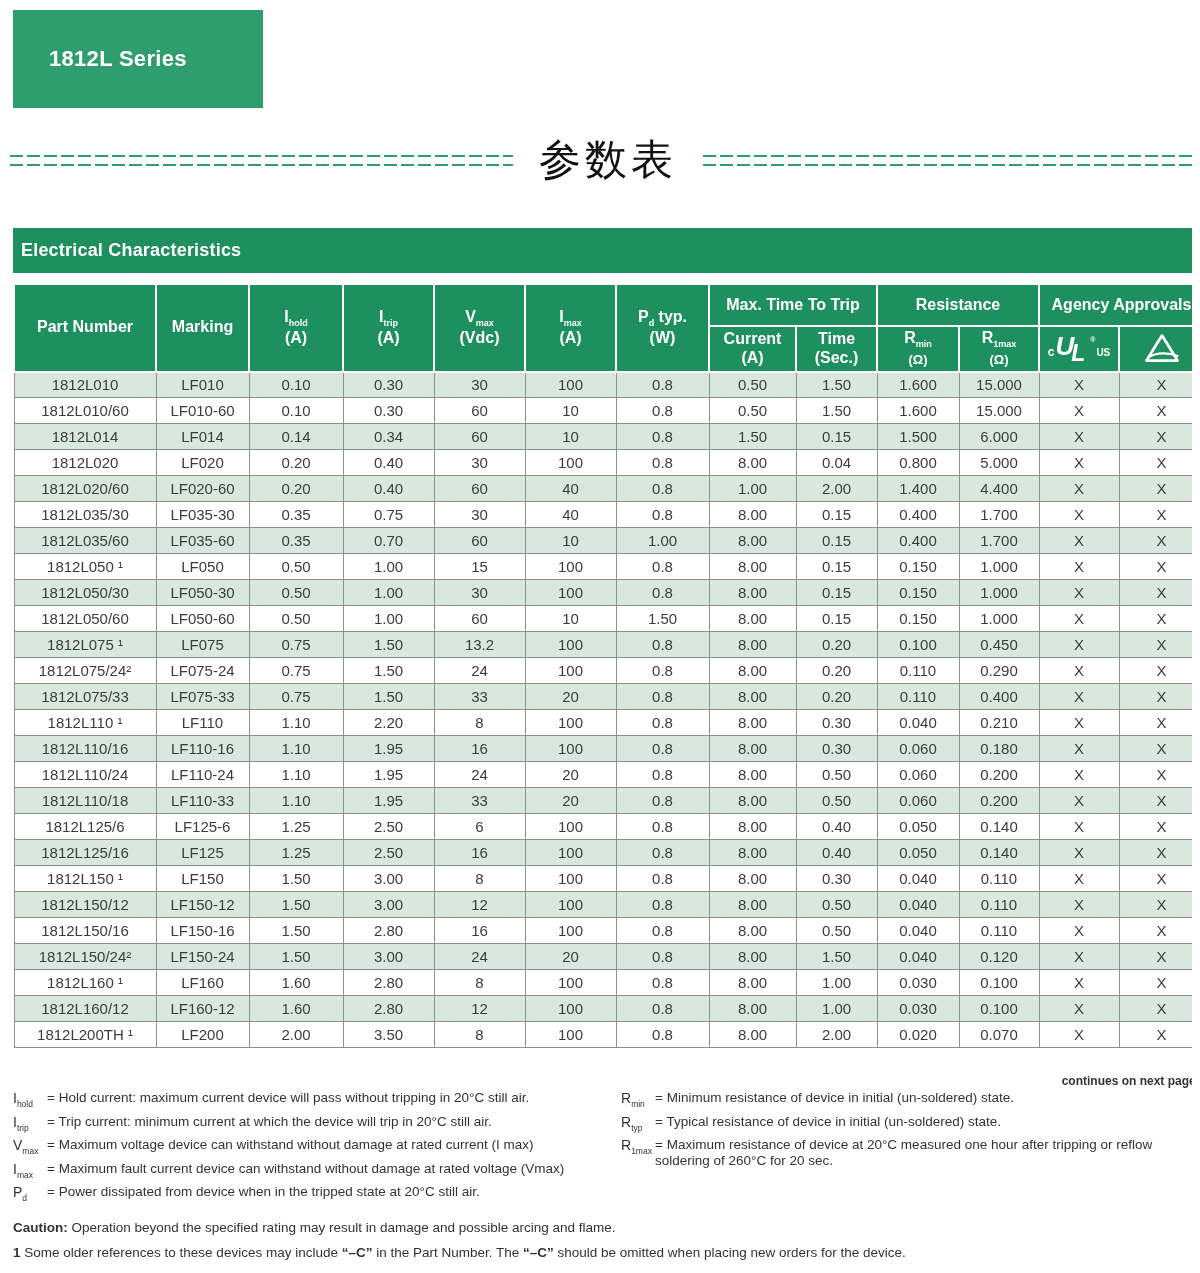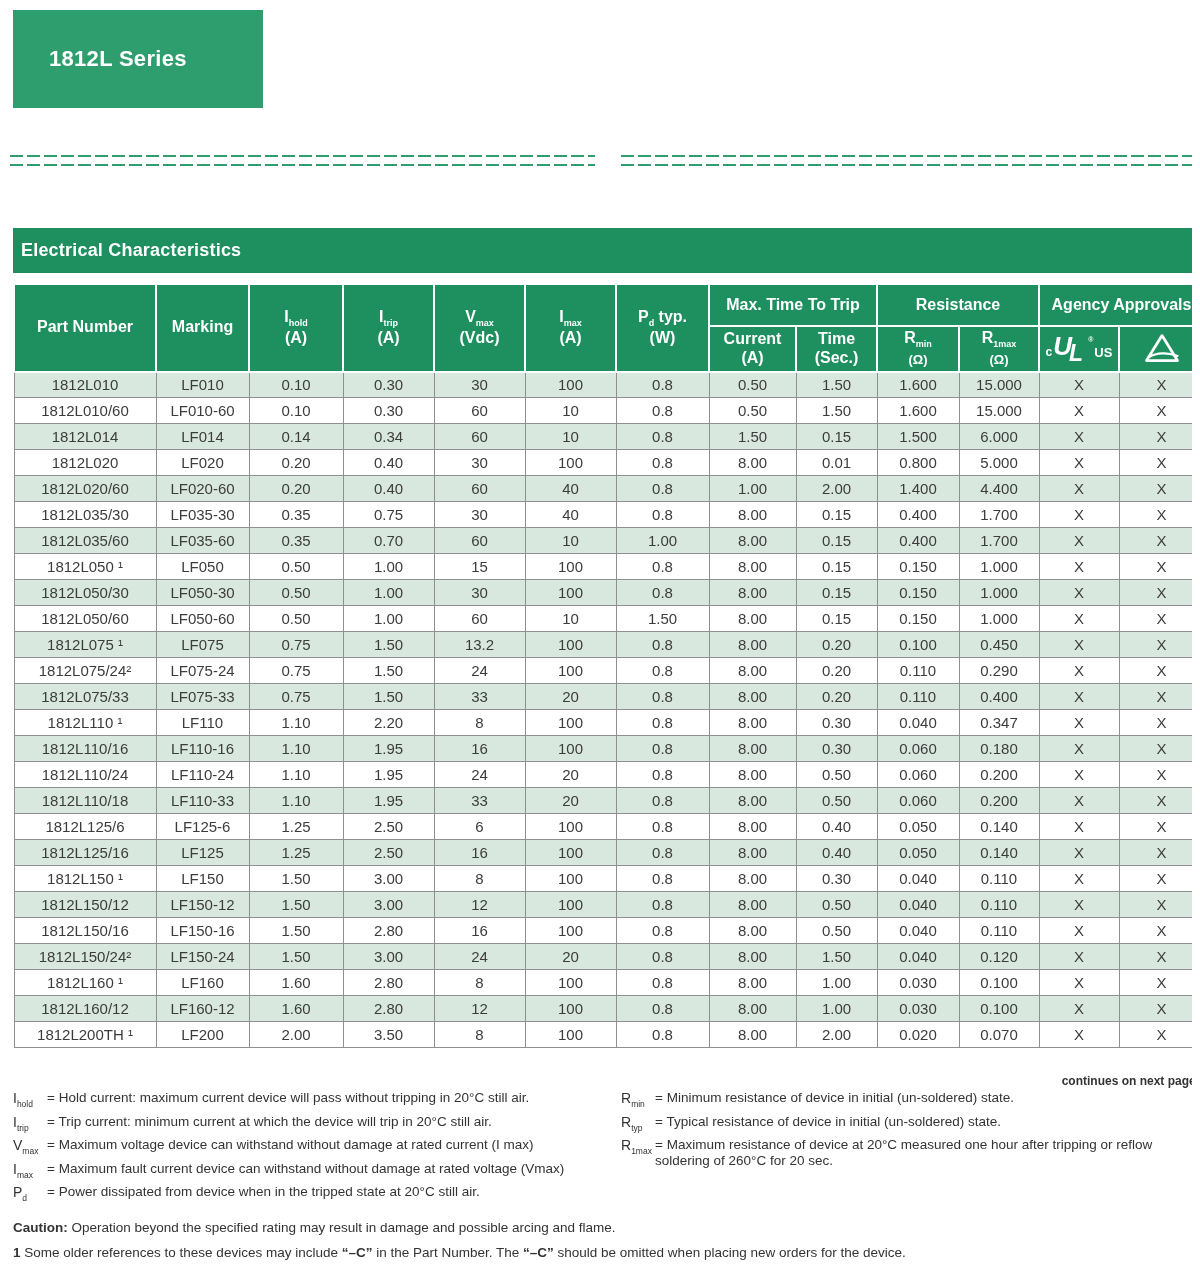--- a/index.html
+++ b/index.html
@@ -68,21 +68,21 @@
   }
   tbody tr.alt td{background:var(--row-green);}
 
   
   .culus{display:flex;align-items:center;justify-content:center;color:#fff;font-weight:bold;line-height:1;}
   .culus .c{font-size:12px;transform:translateY(3px);margin-right:1px;}
   .culus .UL{font-size:26px;font-style:italic;letter-spacing:-3px;margin-right:8px;}
   .culus .U{display:inline-block;transform:translateY(-3px);}
   .culus .L{display:inline-block;transform:translateY(3px);font-size:23px;}
   .culus .reg{font-size:7px;transform:translateY(-9px);}
-  .culus .us{font-size:13px;transform:translateY(4px);margin-left:1px;}
+  .culus .us{font-size:10px;transform:translateY(4px);margin-left:1px;}
   .tri-icon{display:flex;align-items:center;justify-content:center;}
 
   
   .footer{position:absolute;left:5px;top:1074px;width:1190px;font-size:13.5px;color:#333;}
   .continues{text-align:right;font-weight:bold;font-size:12px;padding-right:4px;margin-bottom:2px;}
   .fn-cols{display:flex;}
   .fn-col-left{width:608px;}
   .fn-col-right{flex:1;}
   .fn-line{display:flex;margin-bottom:4px;line-height:1.15;}
   .fn-sym{flex:0 0 34px;font-size:14px;}
@@ -96,20 +96,21 @@
 <body>
 
 <div class="page">
 
   <div class="badge">
     <span>1812L Series</span>
   </div>
 
   <div class="title-row">
     <div class="dashes"></div>
+    <h1 class="cn-title">参数表</h1>
     <div class="dashes"></div>
   </div>
 
   <div class="section-bar">
     <span>Electrical Characteristics</span>
   </div>
 
   <div class="tbl-wrap">
     <table>
       <colgroup>
@@ -211,21 +212,21 @@
           </tr>
           <tr>
             <td>1812L020</td>
             <td>LF020</td>
             <td>0.20</td>
             <td>0.40</td>
             <td>30</td>
             <td>100</td>
             <td>0.8</td>
             <td>8.00</td>
-            <td>0.01</td>
+            <td>0.04</td>
             <td>0.800</td>
             <td>5.000</td>
             <td>X</td>
             <td>X</td>
           </tr>
           <tr class="alt">
             <td>1812L020/60</td>
             <td>LF020-60</td>
             <td>0.20</td>
             <td>0.40</td>
@@ -363,21 +364,21 @@
             <td>1812L110 ¹</td>
             <td>LF110</td>
             <td>1.10</td>
             <td>2.20</td>
             <td>8</td>
             <td>100</td>
             <td>0.8</td>
             <td>8.00</td>
             <td>0.30</td>
             <td>0.040</td>
-            <td>0.347</td>
+            <td>0.210</td>
             <td>X</td>
             <td>X</td>
           </tr>
           <tr class="alt">
             <td>1812L110/16</td>
             <td>LF110-16</td>
             <td>1.10</td>
             <td>1.95</td>
             <td>16</td>
             <td>100</td>

